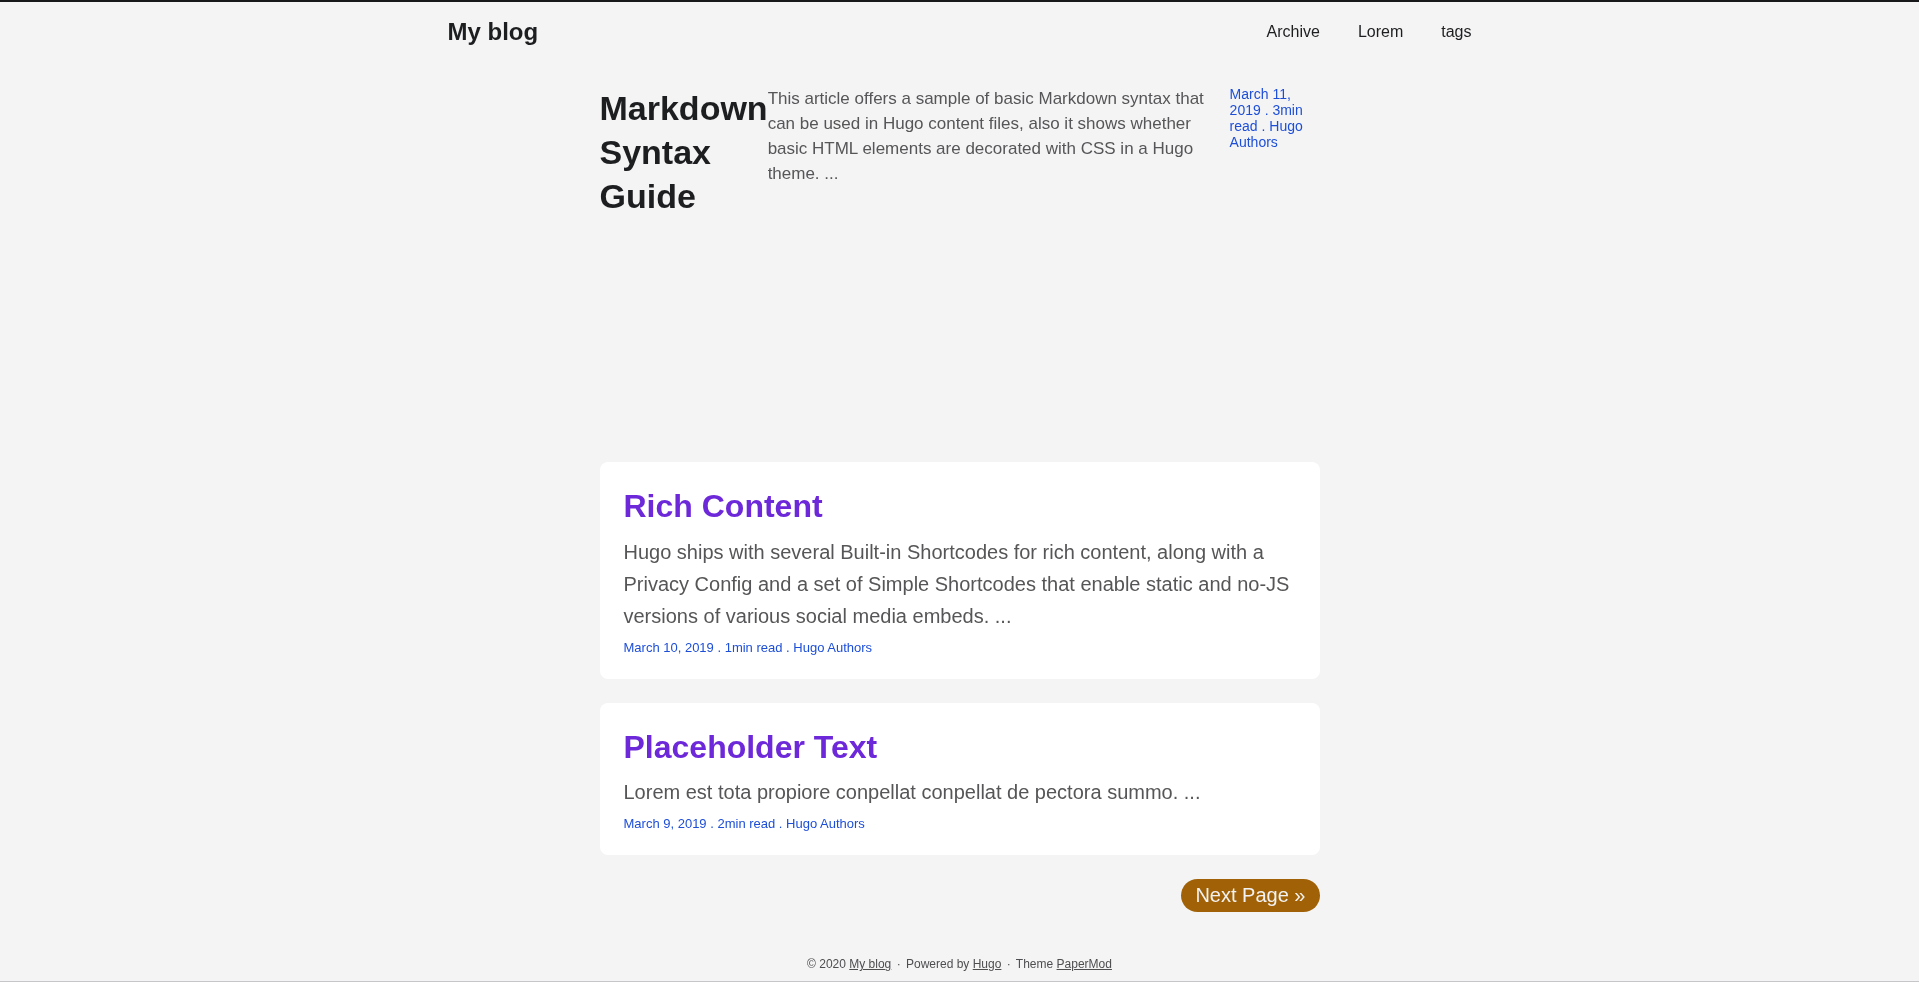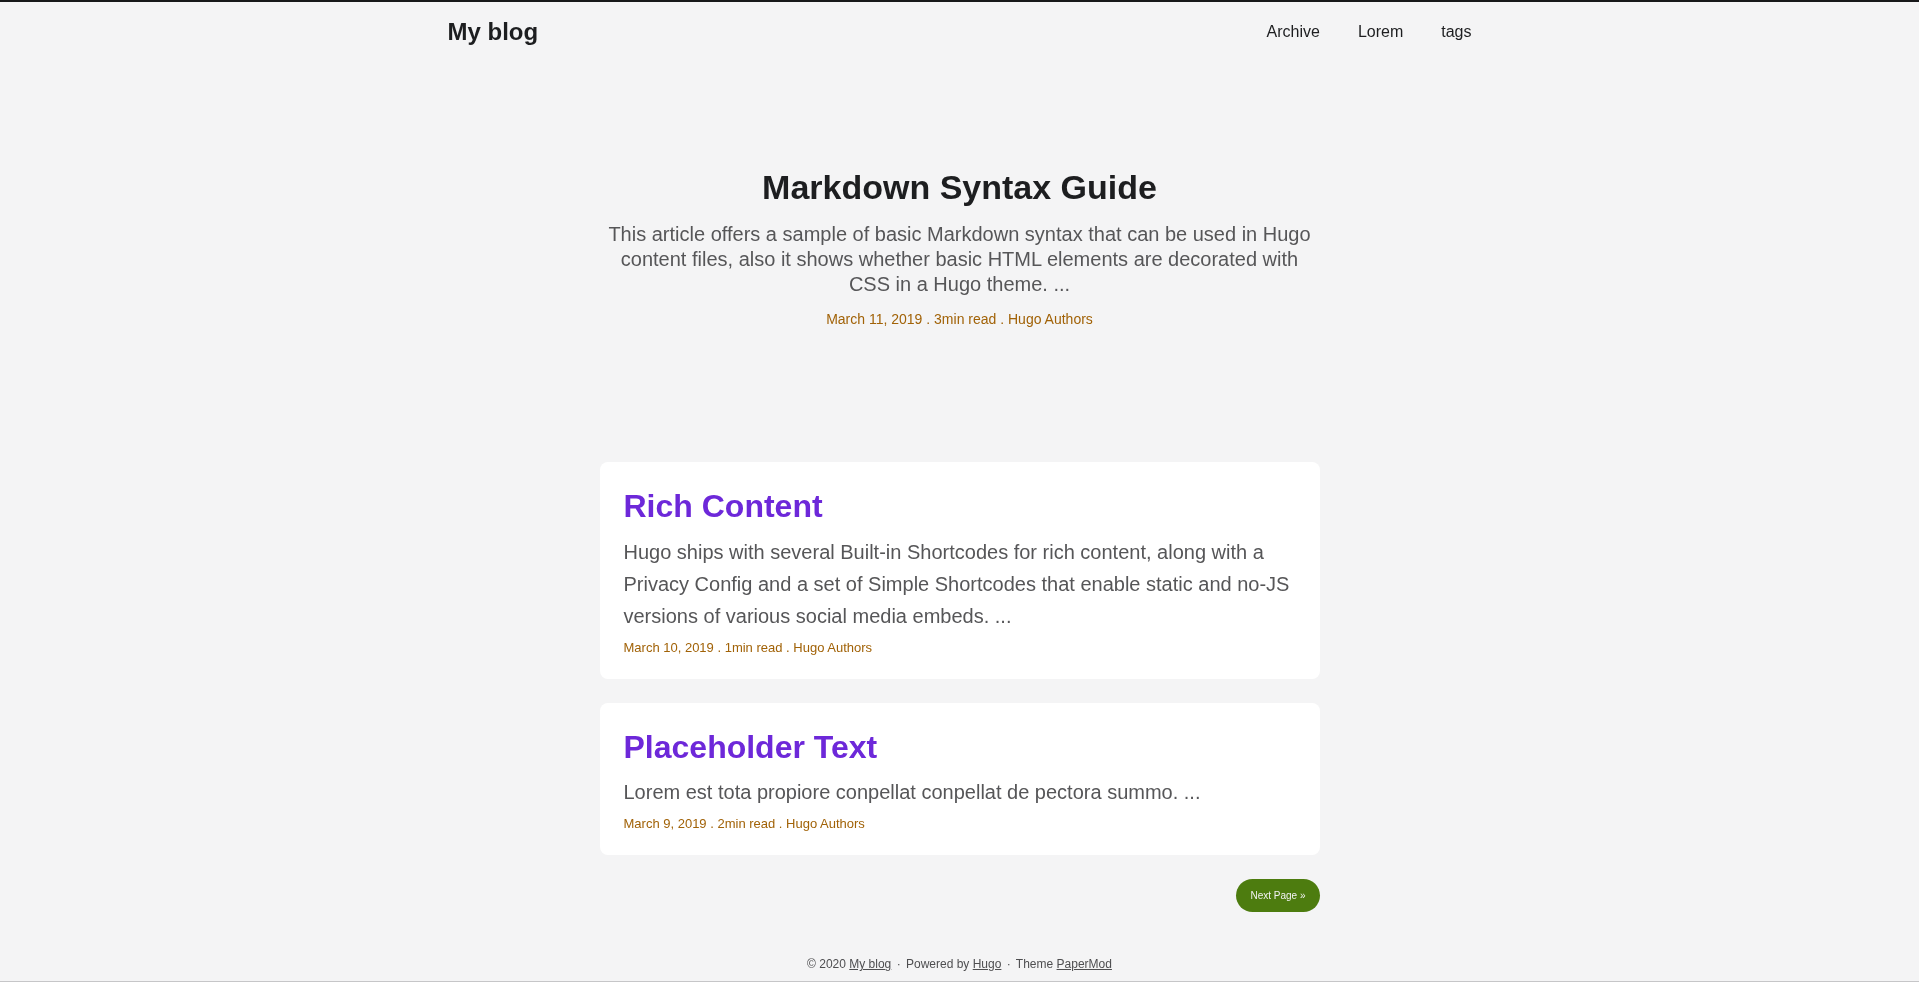--- a/index.html
+++ b/index.html
@@ -49,42 +49,41 @@
     max-width: 100%;
     margin: 0 auto;
     padding: 24px;
     flex: 1;
   }
 
   
   .first-entry {
     min-height: 320px;
     display: flex;
-    flex-direction: column;
+    flex-direction: row;
     justify-content: center;
     margin-bottom: 56px;
     cursor: pointer;
-    text-align: center;
   }
   .first-entry .entry-title {
     font-size: 34px;
     line-height: 1.3;
     font-weight: 700;
     color: #1d1e20;
     margin-bottom: 12px;
   }
   .first-entry .entry-content {
-    font-size: 20px;
+    font-size: 17px;
     line-height: 25px;
     color: #565658;
     margin-bottom: 14px;
   }
   .entry-footer {
     font-size: 14px;
-    color: #a16207;
+    color: #1d4ed8;
   }
 
   
   .post-entry {
     background: #ffffff;
     border-radius: 8px;
     padding: 24px;
     margin-bottom: 24px;
     cursor: pointer;
   }
@@ -100,23 +99,23 @@
     line-height: 1.6;
     color: #565658;
     margin-bottom: 8px;
   }
   .post-entry .entry-footer { font-size: 13px; }
 
   
   .pagination { display: flex; justify-content: flex-end; }
   .pagination .next-btn {
     display: inline-block;
-    background: #4d7c0f;
+    background: #a16207;
     color: #f2f2f3;
-    font-size: 10px;
+    font-size: 20px;
     line-height: 17px;
     padding: 8px 14px;
     border-radius: 20px;
     text-decoration: none;
     cursor: pointer;
   }
 
   
   .site-footer {
     padding: 16px 0 20px;

